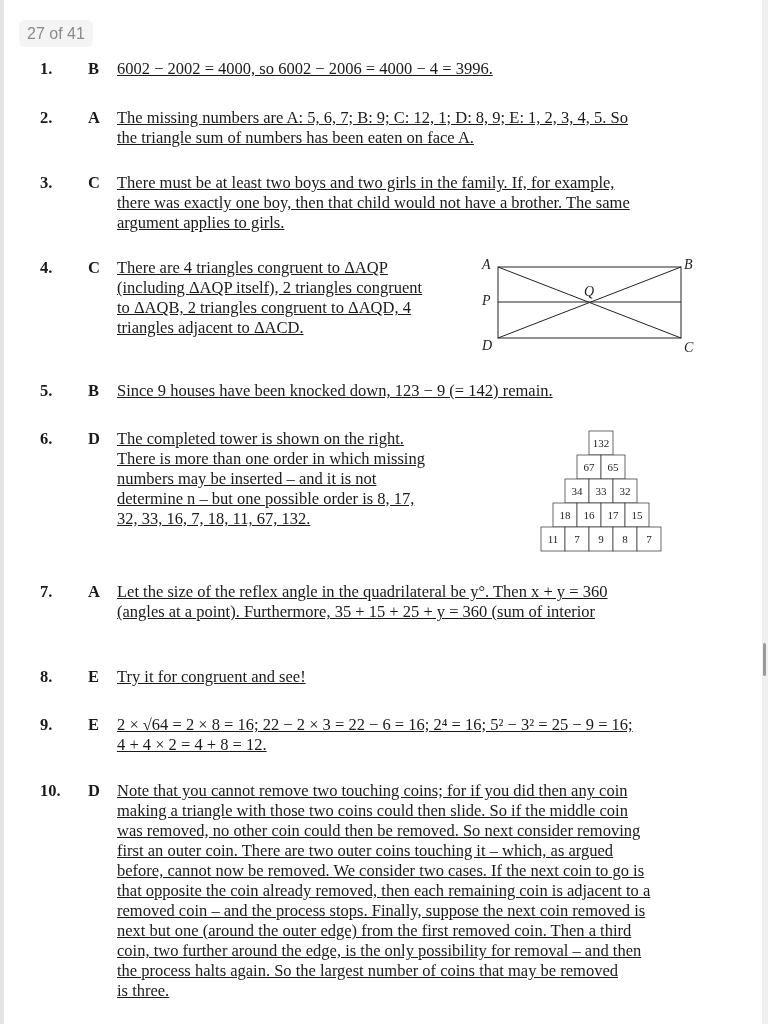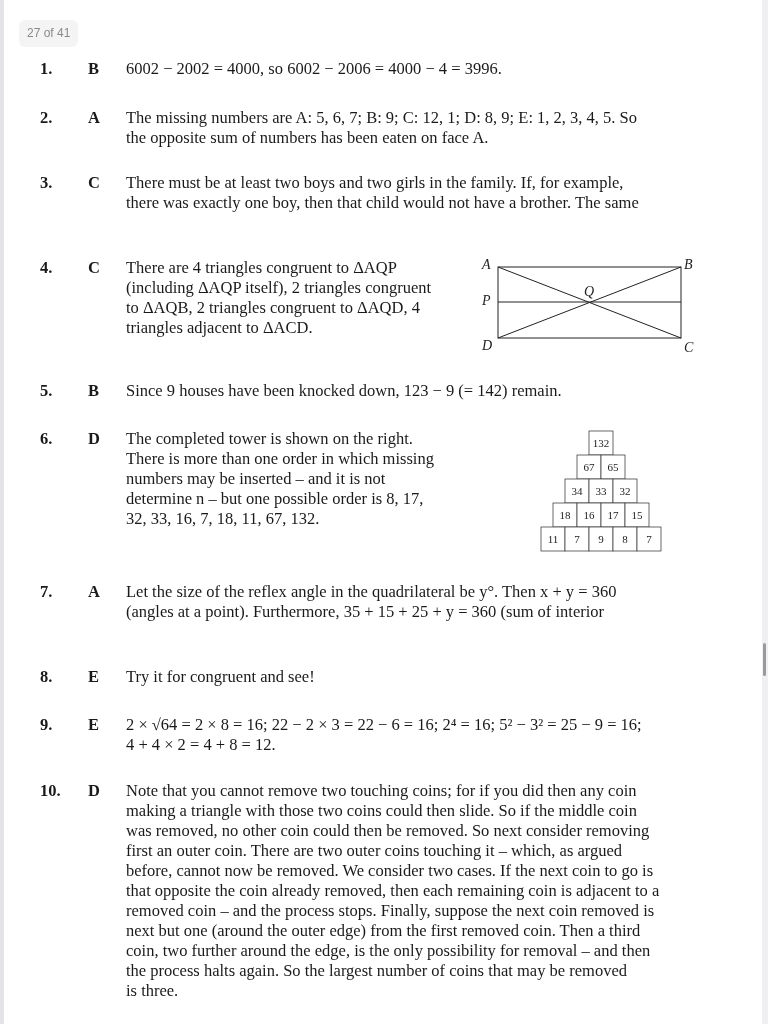--- a/index.html
+++ b/index.html
@@ -6,30 +6,30 @@
   body {
     width:768px; height:1024px; overflow:hidden; position:relative;
     background:#ffffff;
     font-family:"Liberation Serif", "DejaVu Serif", serif;
     color:#1a1a1a;
   }
   .left-edge { position:absolute; left:0; top:0; width:4px; height:1024px; background:#e4e4e6; }
   .page-indicator {
     position:absolute; left:19px; top:20px; height:27px; padding:0 8px;
     background:#f4f4f5; border-radius:6px;
-    font-family:"Liberation Sans", "DejaVu Sans", sans-serif; font-size:12px;
+    font-family:"Liberation Sans", "DejaVu Sans", sans-serif; font-size:16px;
     color:#8a8a8e; line-height:27px;
   }
   .scrollbar-track { position:absolute; right:0; top:0; width:6px; height:1024px; background:#f0f0f2; }
   .scrollbar-thumb { position:absolute; right:2px; top:643px; width:3px; height:33px; background:#9a9a9c; border-radius:2px; }
 
   .item { position:absolute; left:0; width:768px; font-size:16.5px; line-height:20px; }
   .num { position:absolute; left:40px; font-weight:bold; }
   .ans { position:absolute; left:88px; font-weight:bold; }
-  .body { position:absolute; left:126px; }
+  .body { position:absolute; left:117px;text-decoration:underline; }
   .body p { margin:0; }
 
   svg text { font-family:"Liberation Serif", "DejaVu Serif", serif; }
 </style>
 </head>
 <body>
 
 <div class="left-edge"></div>
 <div class="page-indicator">27 of 41</div>
 <div class="scrollbar-track"></div>
@@ -41,30 +41,31 @@
   <div class="body">
     <p>6002 − 2002 = 4000, so 6002 − 2006 = 4000 − 4 = 3996.</p>
   </div>
 </div>
 
 <div class="item" style="top:108px;">
   <span class="num">2.</span>
   <span class="ans">A</span>
   <div class="body">
     <p>The missing numbers are A: 5, 6, 7;  B: 9;  C: 12, 1;  D: 8, 9;  E: 1, 2, 3, 4, 5.  So</p>
-    <p>the opposite sum of numbers has been eaten on face A.</p>
+    <p>the triangle sum of numbers has been eaten on face A.</p>
   </div>
 </div>
 
 <div class="item" style="top:173px;">
   <span class="num">3.</span>
   <span class="ans">C</span>
   <div class="body">
     <p>There must be at least two boys and two girls in the family. If, for example,</p>
     <p>there was exactly one boy, then that child would not have a brother. The same</p>
+    <p>argument applies to girls.</p>
   </div>
 </div>
 
 <div class="item" style="top:258px;">
   <span class="num">4.</span>
   <span class="ans">C</span>
   <div class="body">
     <p>There are 4 triangles congruent to ΔAQP</p>
     <p>(including ΔAQP itself), 2 triangles congruent</p>
     <p>to ΔAQB, 2 triangles congruent to ΔAQD, 4</p>

